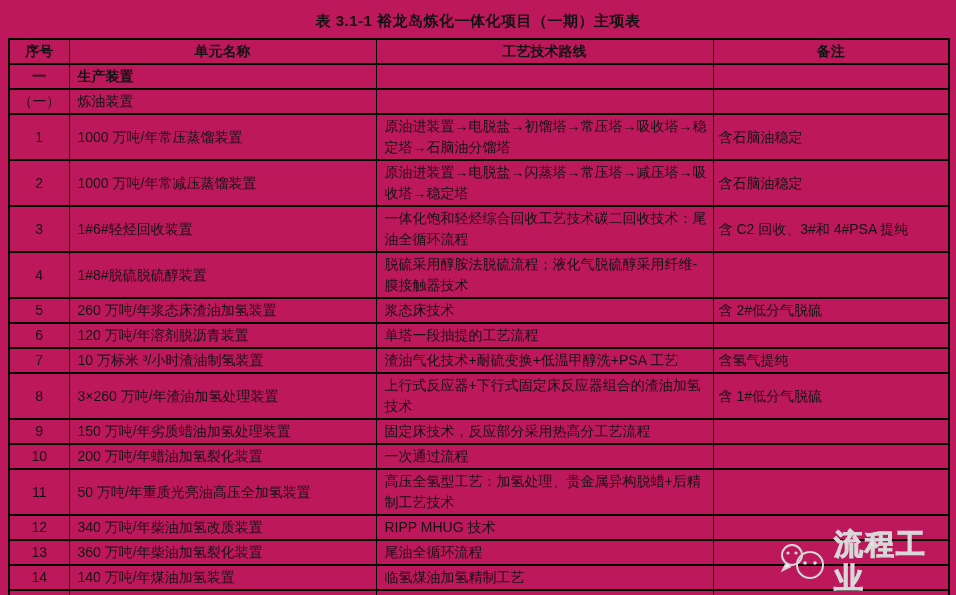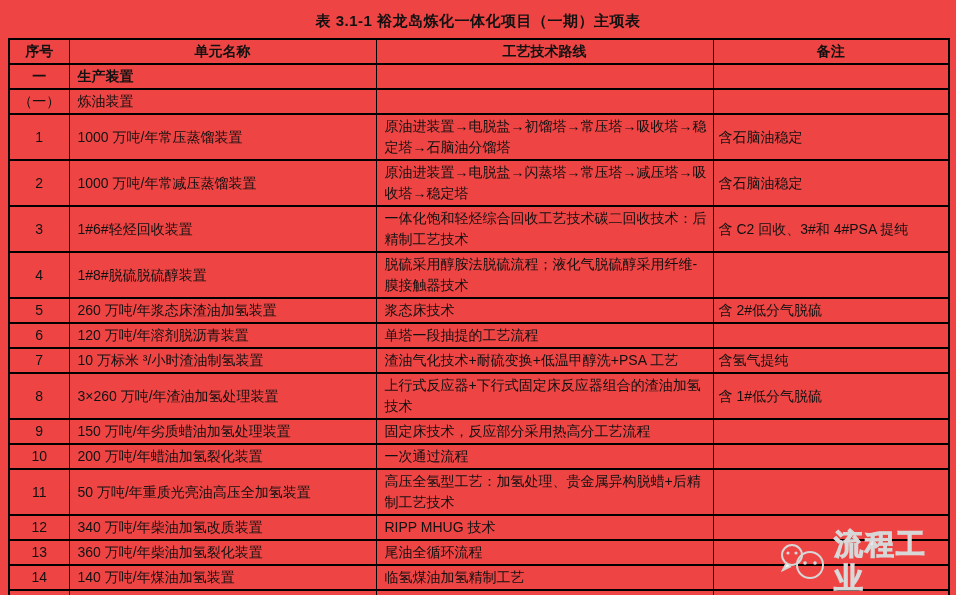--- a/index.html
+++ b/index.html
@@ -5,21 +5,21 @@
   * { margin: 0; padding: 0; box-sizing: border-box; }
   html, body { background: #ffffff; }
   body {
     font-family: "Liberation Sans", "DejaVu Sans", sans-serif;
     color: #111111;
   }
   .page {
     position: relative;
     width: 956px;
     height: 595px;
-    background: #ef4444;
+    background: #be185d;
     overflow: hidden;
   }
   .doc-title {
     position: absolute;
     top: 12px;
     left: 0;
     width: 100%;
     text-align: center;
     font-size: 15px;
     font-weight: bold;
@@ -123,21 +123,21 @@
         </tr>
         <tr>
           <td class="col-no">2</td>
           <td class="col-name">1000 万吨/年常减压蒸馏装置</td>
           <td class="col-process">原油进装置→电脱盐→闪蒸塔→常压塔→减压塔→吸收塔→稳定塔</td>
           <td class="col-note">含石脑油稳定</td>
         </tr>
         <tr>
           <td class="col-no">3</td>
           <td class="col-name">1#6#轻烃回收装置</td>
-          <td class="col-process">一体化饱和轻烃综合回收工艺技术碳二回收技术：后精制工艺技术</td>
+          <td class="col-process">一体化饱和轻烃综合回收工艺技术碳二回收技术：尾油全循环流程</td>
           <td class="col-note">含 C2 回收、3#和 4#PSA 提纯</td>
         </tr>
         <tr>
           <td class="col-no">4</td>
           <td class="col-name">1#8#脱硫脱硫醇装置</td>
           <td class="col-process">脱硫采用醇胺法脱硫流程；液化气脱硫醇采用纤维-膜接触器技术</td>
           <td class="col-note"></td>
         </tr>
         <tr>
           <td class="col-no">5</td>

